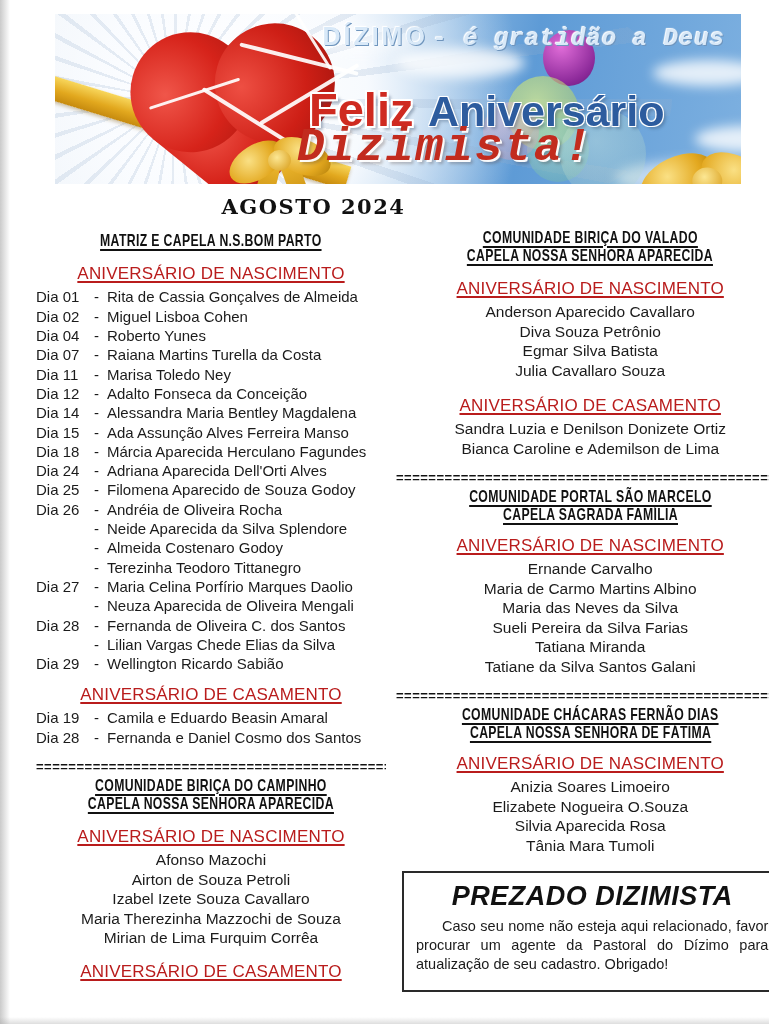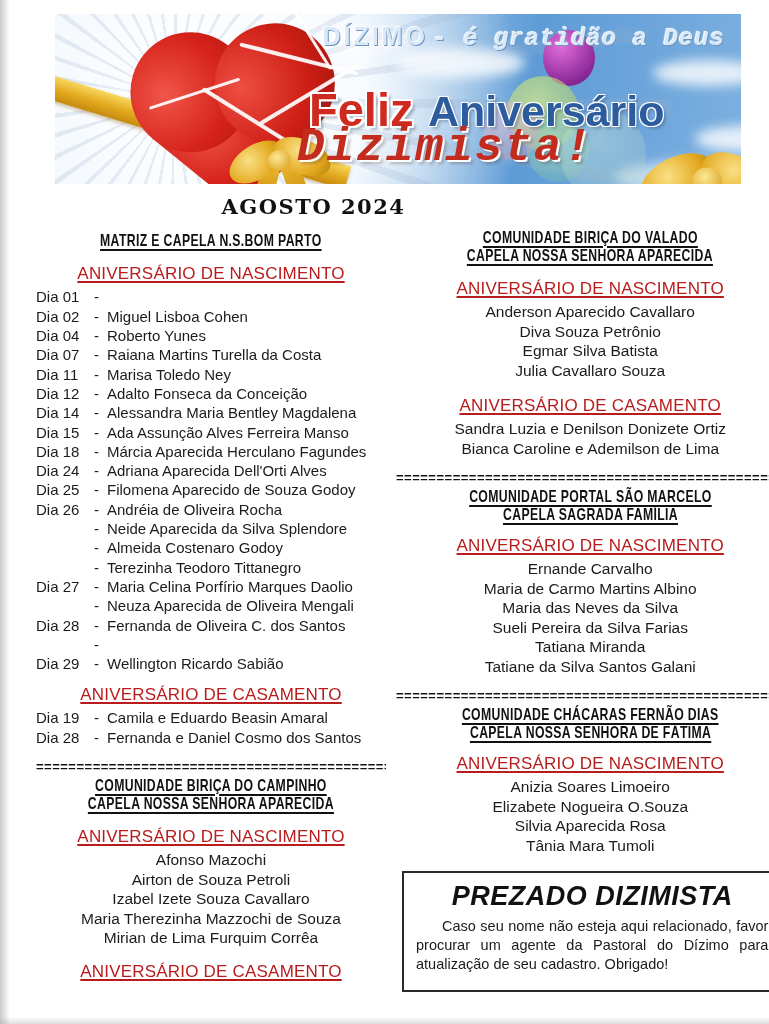--- a/index.html
+++ b/index.html
@@ -164,20 +164,21 @@
 
         <div class="community-line"><span class="condensed">MATRIZ E CAPELA N.S.BOM PARTO</span></div>
           </div>
 
         <div class="sec-header center mt-lg">ANIVERSÁRIO DE NASCIMENTO</div>
         <div class="day-list">
 
             <div class="entry">
               <span class="day">Dia 01</span>
               <span class="dash">-</span>
+              <span class="name">Rita de Cassia Gonçalves de Almeida</span>
             </div>
 
             <div class="entry">
               <span class="day">Dia 02</span>
               <span class="dash">-</span>
               <span class="name">Miguel Lisboa Cohen</span>
             </div>
 
             <div class="entry">
               <span class="day">Dia 04</span>
@@ -271,20 +272,21 @@
 
             <div class="entry">
               <span class="day">Dia 28</span>
               <span class="dash">-</span>
               <span class="name">Fernanda de Oliveira C. dos Santos</span>
             </div>
 
             <div class="entry">
               <span class="day"></span>
               <span class="dash">-</span>
+              <span class="name">Lilian Vargas Chede Elias da Silva</span>
             </div>
 
             <div class="entry">
               <span class="day">Dia 29</span>
               <span class="dash">-</span>
               <span class="name">Wellington Ricardo Sabião</span>
             </div>
           </div>
 
         <div class="sec-header center mt-md">ANIVERSÁRIO DE CASAMENTO</div>

